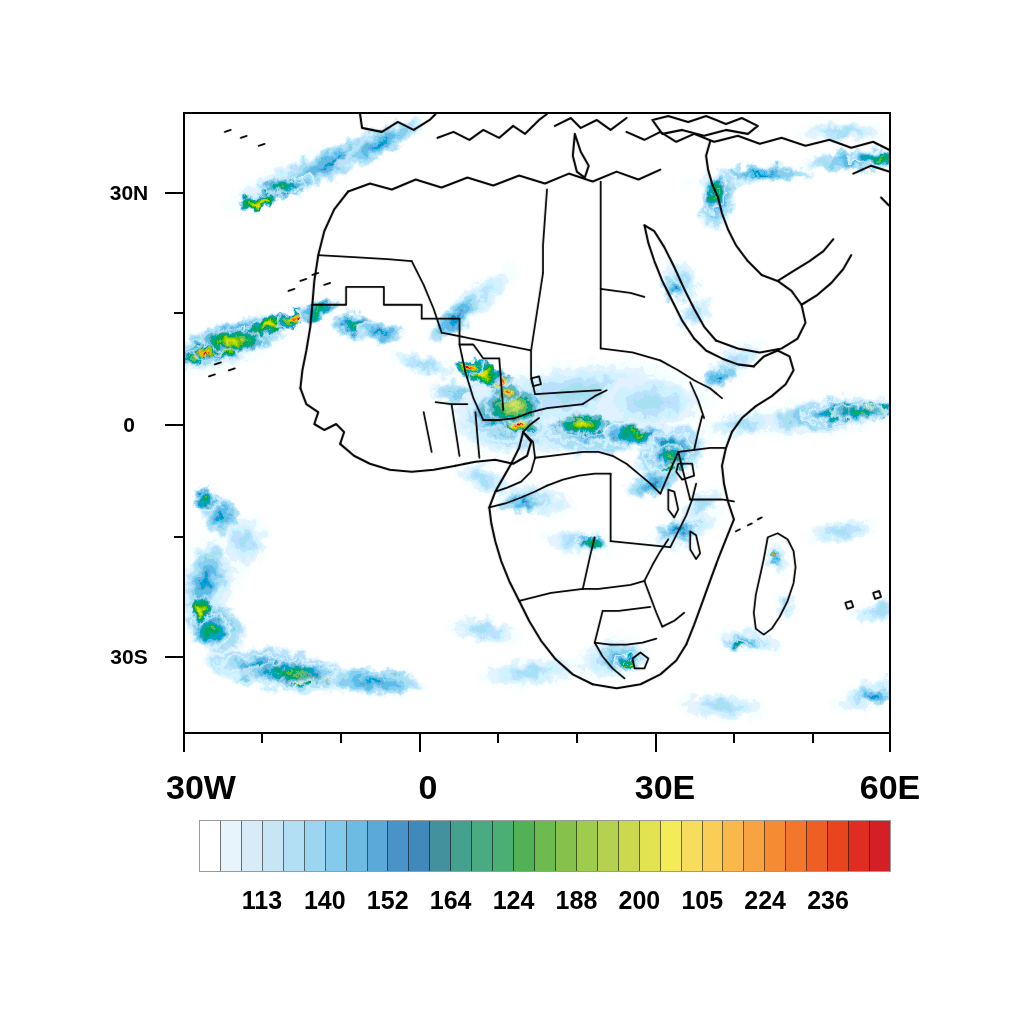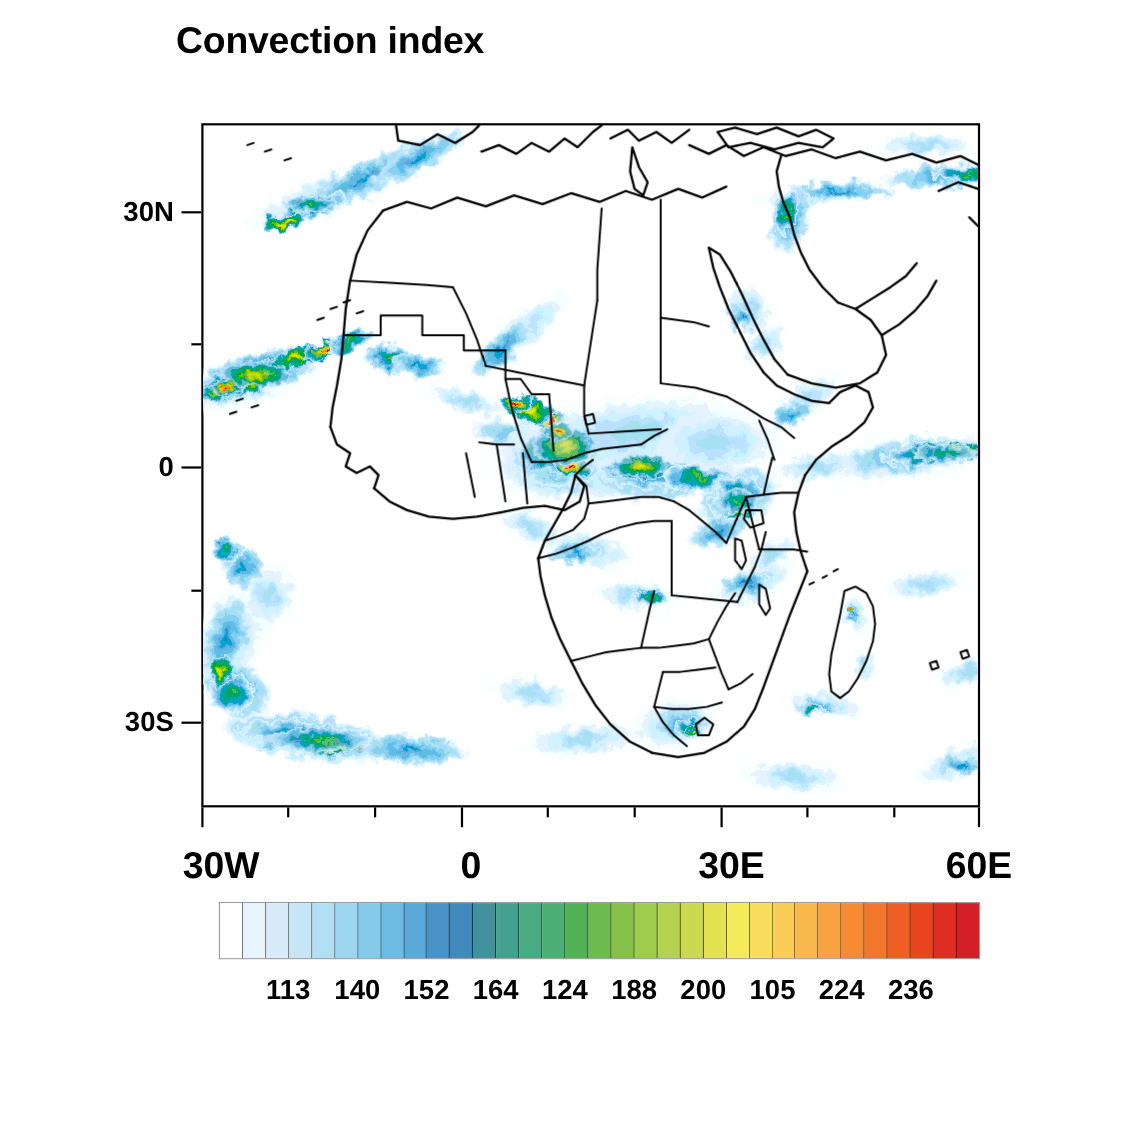--- a/index.html
+++ b/index.html
@@ -16,38 +16,37 @@
   
   #plot{position:absolute;left:183px;top:112px;width:708px;height:622px;
         border:2px solid #000;box-sizing:border-box;background:#ffffff;overflow:hidden;}
   #mapsvg{position:absolute;left:0;top:0;width:100%;height:100%;display:block;}
 
   
   .tickv{position:absolute;background:#000;width:2px;}
   .tickh{position:absolute;background:#000;height:2px;}
   .xlab{position:absolute;font-size:34px;font-weight:bold;color:#000;
         transform:translateX(-50%);white-space:nowrap;}
-  .ylab{position:absolute;font-size:25px;font-weight:bold;color:#000;
-        transform:translateY(-50%);white-space:nowrap;text-align:right;}
+  .ylab{position:absolute;font-size:21px;font-weight:bold;color:#000;
+        transform:translateY(-50%);white-space:nowrap;text-align:center;}
 
   
   #cbar{position:absolute;left:199px;top:820px;width:692px;height:52px;
         display:flex;border:1px solid #9a9a9a;box-sizing:border-box;}
   #cbar div{flex:1 1 0;height:100%;border-right:1px solid rgba(0,0,0,.55);
             box-sizing:border-box;}
   #cbar div:last-child{border-right:none;}
   .cblab{position:absolute;font-size:25px;font-weight:bold;color:#000;
          transform:translateX(-50%);white-space:nowrap;}
 </style>
 </head>
 <body>
 
 <div id="root">
 
-  <div id="title">Convection index</div>
 
   <div id="plot">
     <svg id="mapsvg" viewBox="0 0 708 622" preserveAspectRatio="none">
       <defs>
 
         <radialGradient id="gRB" cx="50%" cy="50%" r="50%">
           <stop offset="0%" stop-color="#d41f26" stop-opacity="1"></stop>
           <stop offset="14%" stop-color="#ee5f26" stop-opacity="1"></stop>
           <stop offset="26%" stop-color="#f9cd56" stop-opacity="1"></stop>
           <stop offset="40%" stop-color="#9ecc4c" stop-opacity="1"></stop>

